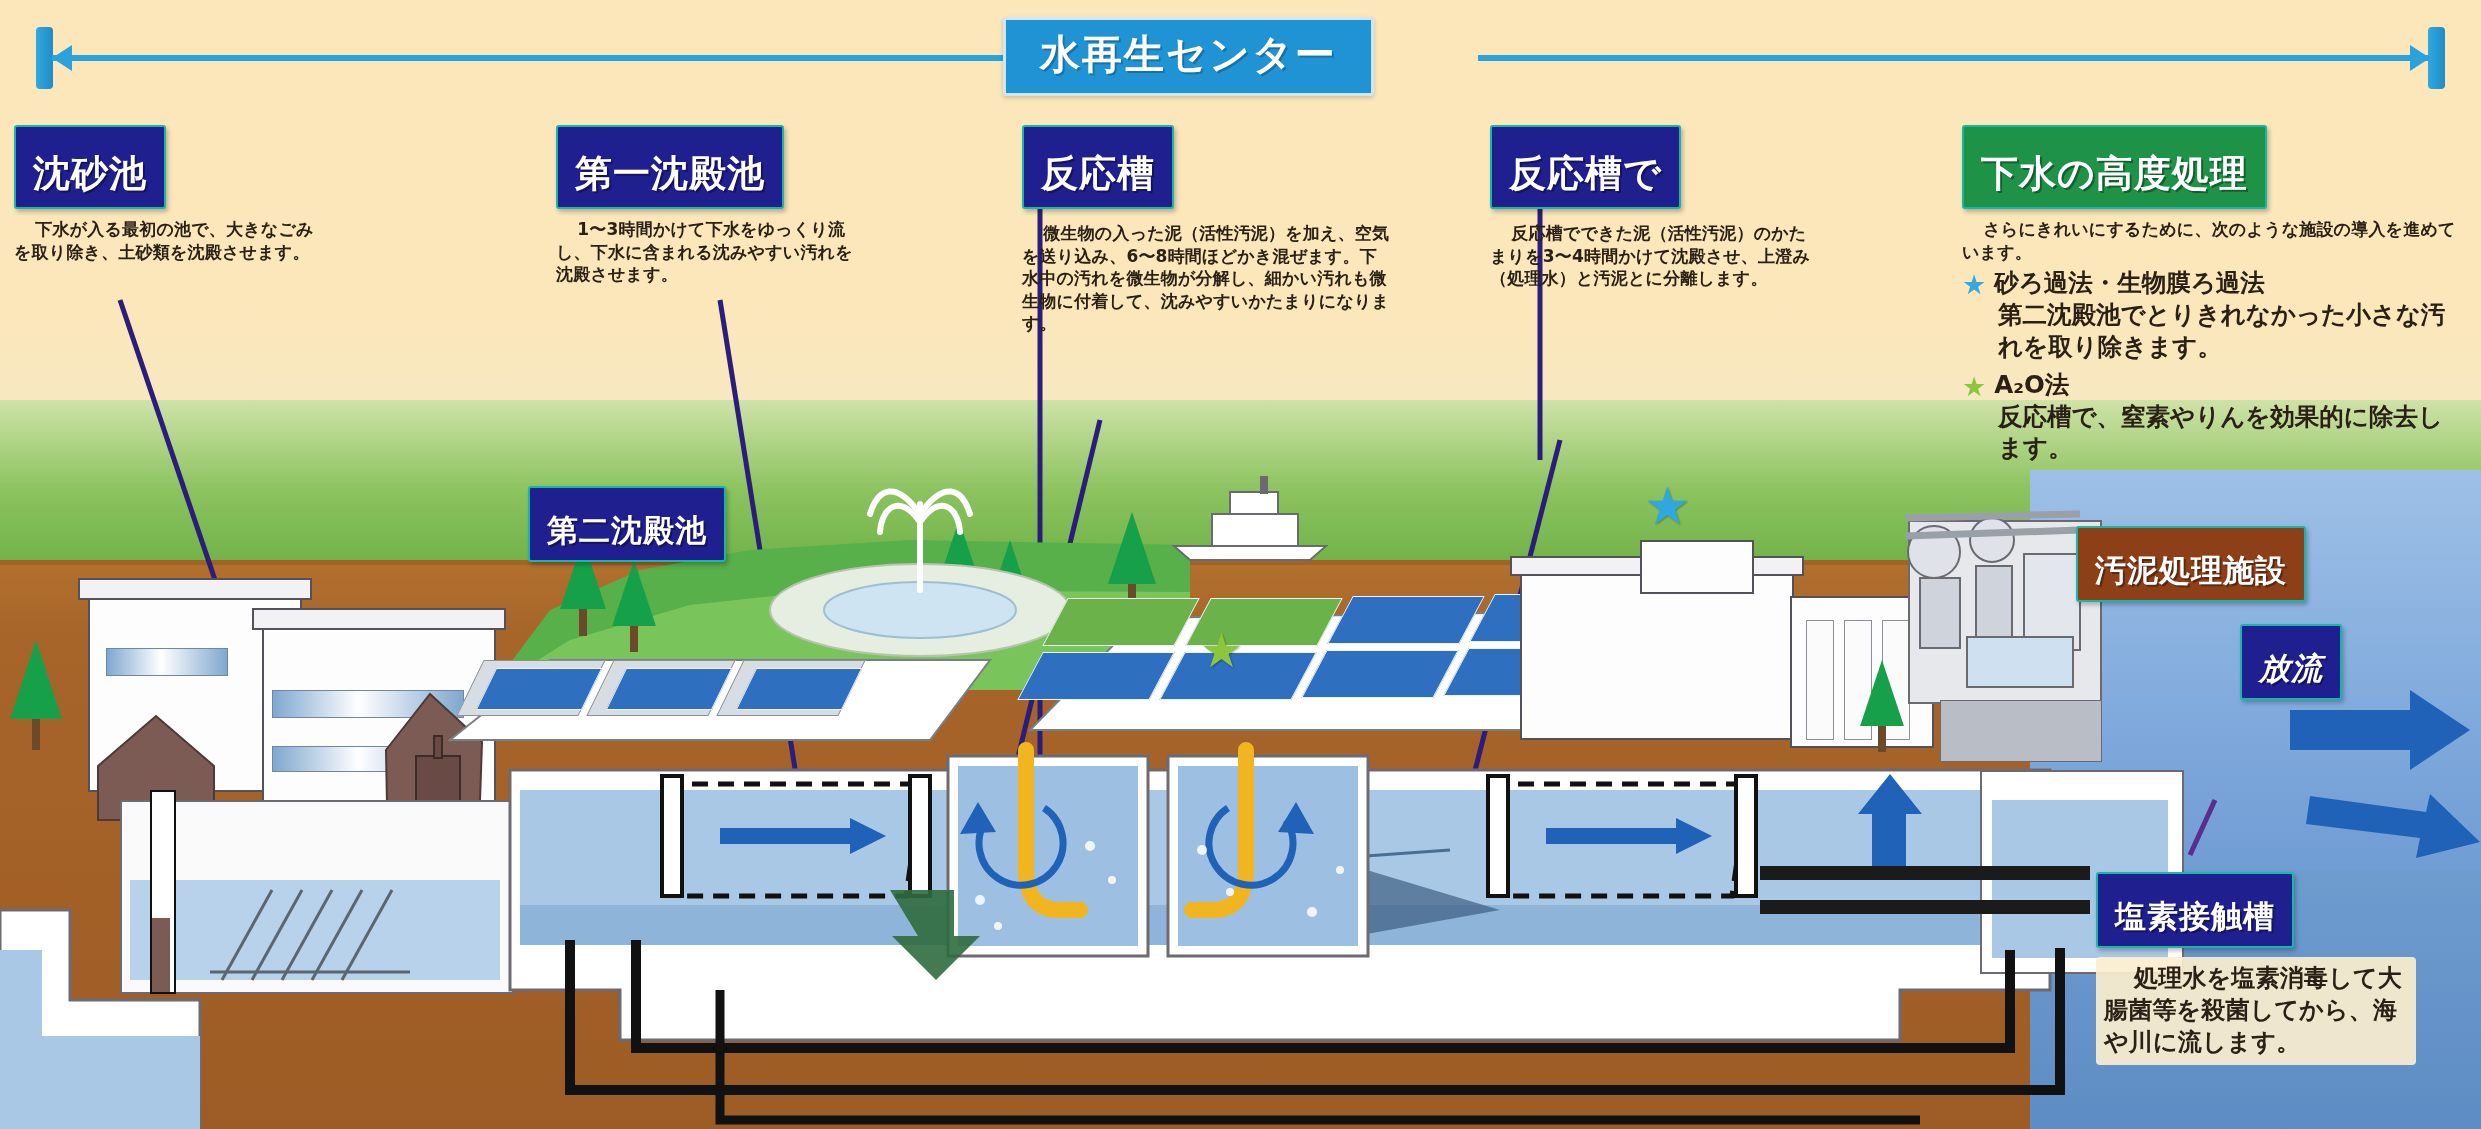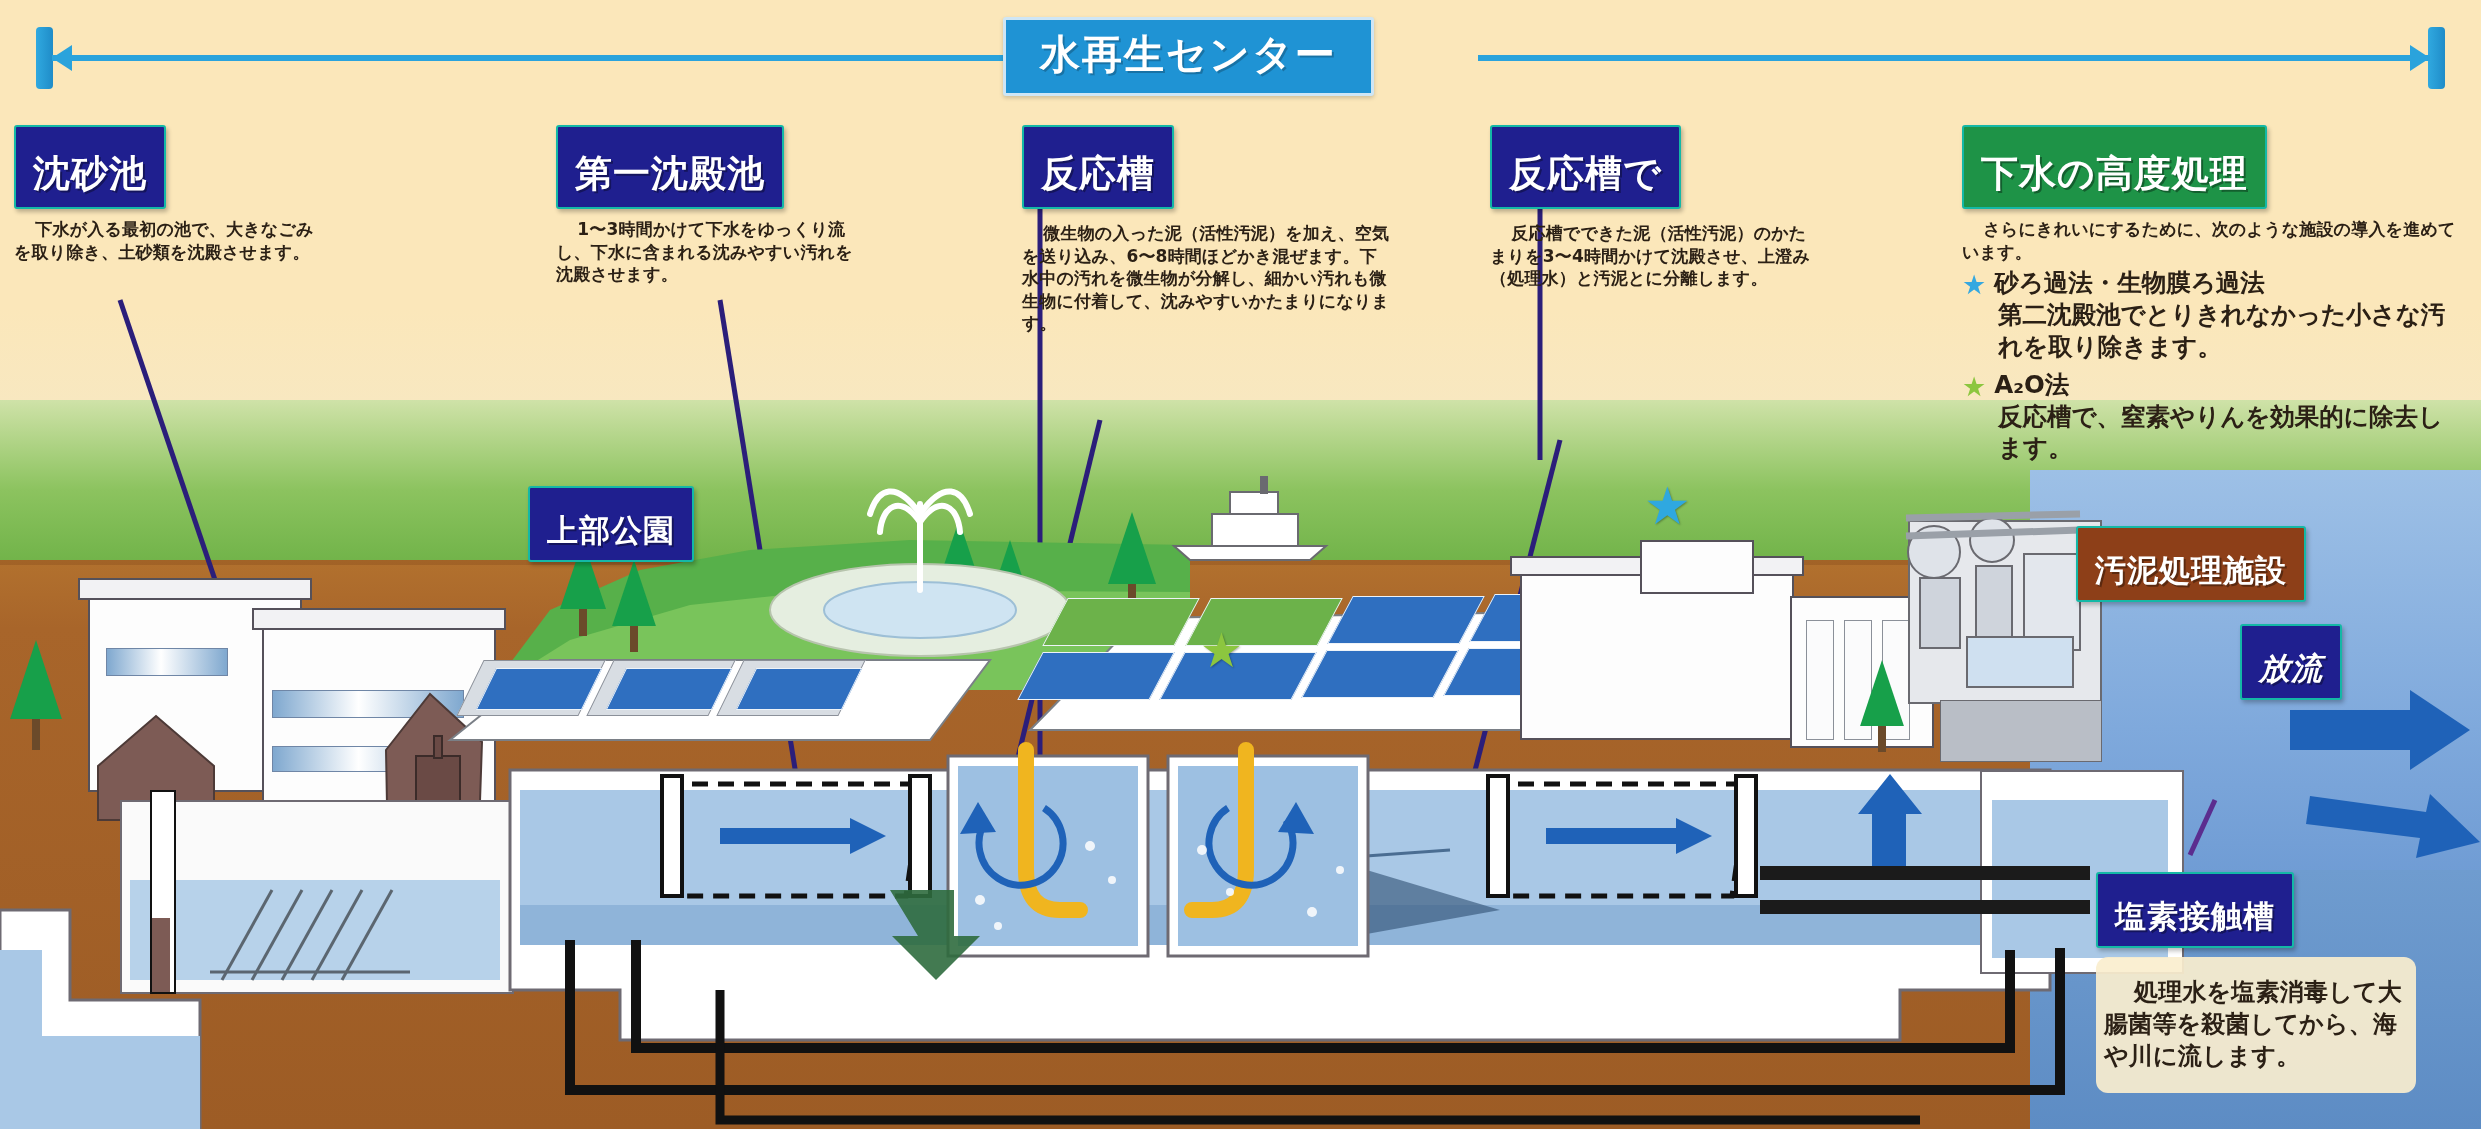--- a/index.html
+++ b/index.html
@@ -378,31 +378,31 @@
     <path d="M96 10 L96 118 L1470 118 L1470 20" stroke="#111111" stroke-width="10" fill="none"></path>
     <path d="M180 60 L180 190 L1380 190" stroke="#111111" stroke-width="9" fill="none"></path>
   </svg>
   <div class="pipe" style="left:1760px;top:866px;width:330px;height:14px;"></div>
   <div class="pipe" style="left:1760px;top:900px;width:330px;height:14px;"></div>
 
   <div style="position:absolute;left:1200px;top:626px;color:#8cc63f;font-size:48px;line-height:1;text-shadow:1px 1px 2px rgba(0,0,0,.3);">★</div>
   <div style="position:absolute;left:1644px;top:480px;color:#2fa8e0;font-size:52px;line-height:1;text-shadow:1px 1px 2px rgba(0,0,0,.3);">★</div>
 
   <div class="pill navy sm" style="position:absolute;left:528px;top:486px;">
-    <span>上部公園</span>
+    <span>第二沈殿池</span>
   </div>
 
   <div class="pill brown sm" style="position:absolute;left:2076px;top:526px;">
     <span>汚泥処理施設</span>
   </div>
 
   <div class="pill navy sm" style="position:absolute;left:2240px;top:624px;font-style:italic;">
     <span>放流</span>
   </div>
 
   <div class="callout" style="left:2096px;top:872px;width:320px;">
     <div class="pill navy sm">
       <span>塩素接触槽</span>
     </div>
-    <div class="body-txt ind small" style="background:rgba(250,238,206,.92);padding:20px 8px;border-radius:12px;">処理水を塩素消毒して大腸菌等を殺菌してから、海や川に流します。</div>
+    <div class="body-txt ind small" style="background:rgba(250,238,206,.92);padding:6px 8px;border-radius:4px;">処理水を塩素消毒して大腸菌等を殺菌してから、海や川に流します。</div>
   </div>
 
 </div>
 
 </body></html>

